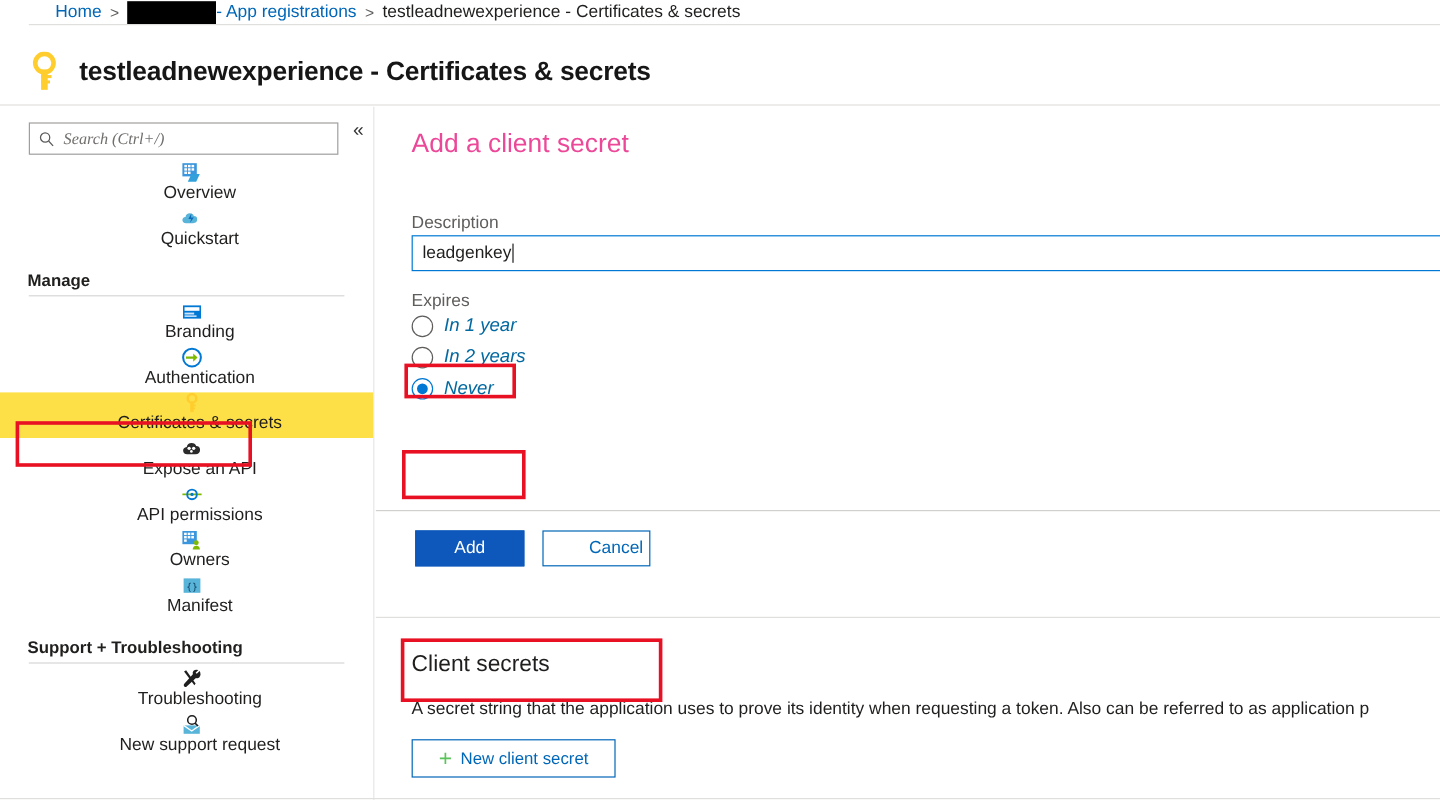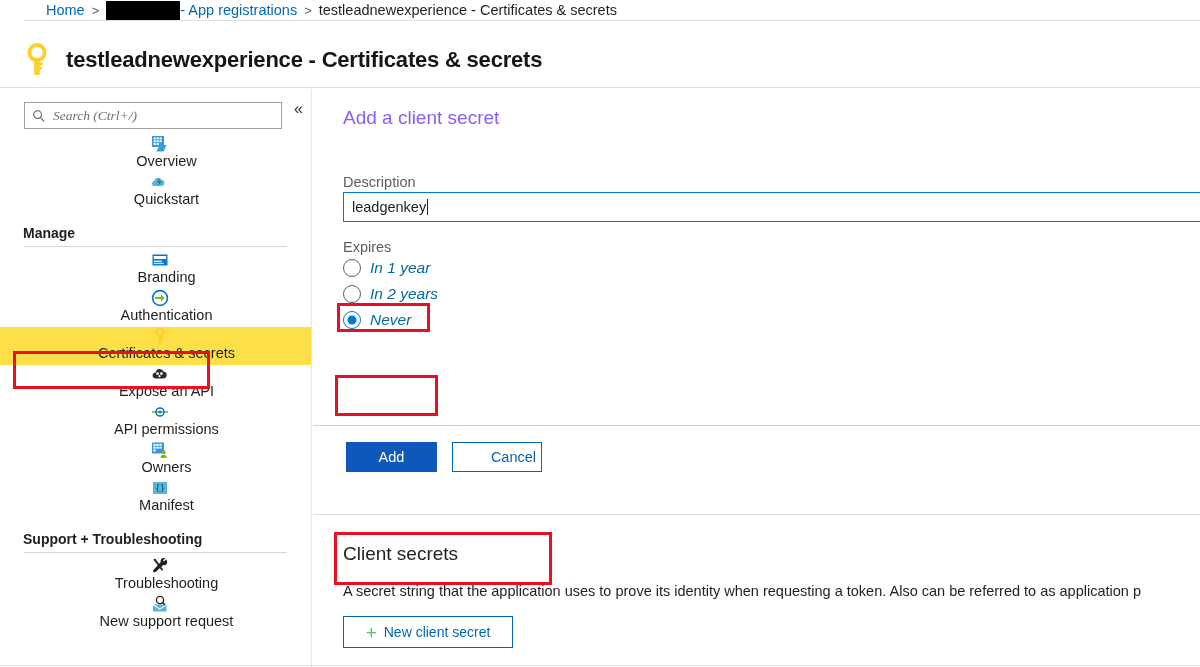--- a/index.html
+++ b/index.html
@@ -83,21 +83,21 @@
   .redbox {
     position: absolute; border: 3px solid #e81123; pointer-events: none;
   }
 
   
   .main {
     position: absolute; left: 313px; top: 89px; width: 887px; height: 578px;
     background: #fff; overflow: hidden;
   }
   .form-section { position: relative; padding: 18px 0 0 30px; height: 336px; }
-  .form-h1 { font-size: 19px; color: #8b5cf6; font-weight: normal; }
+  .form-h1 { font-size: 22px; color: #ec4899; font-weight: normal; }
 
   .fld-label {
     font-size: 14.5px; color: #605e5c; margin-top: 45px;
   }
   .txt-input {
     margin-top: 2px; height: 30px; width: 900px;
     border: 1px solid #0078d4; outline: 2px solid rgba(0,120,212,0.0);
     background: #fff; display: flex; align-items: center; padding-left: 8px;
     font-size: 14.5px; color: #201f1e;
   }

